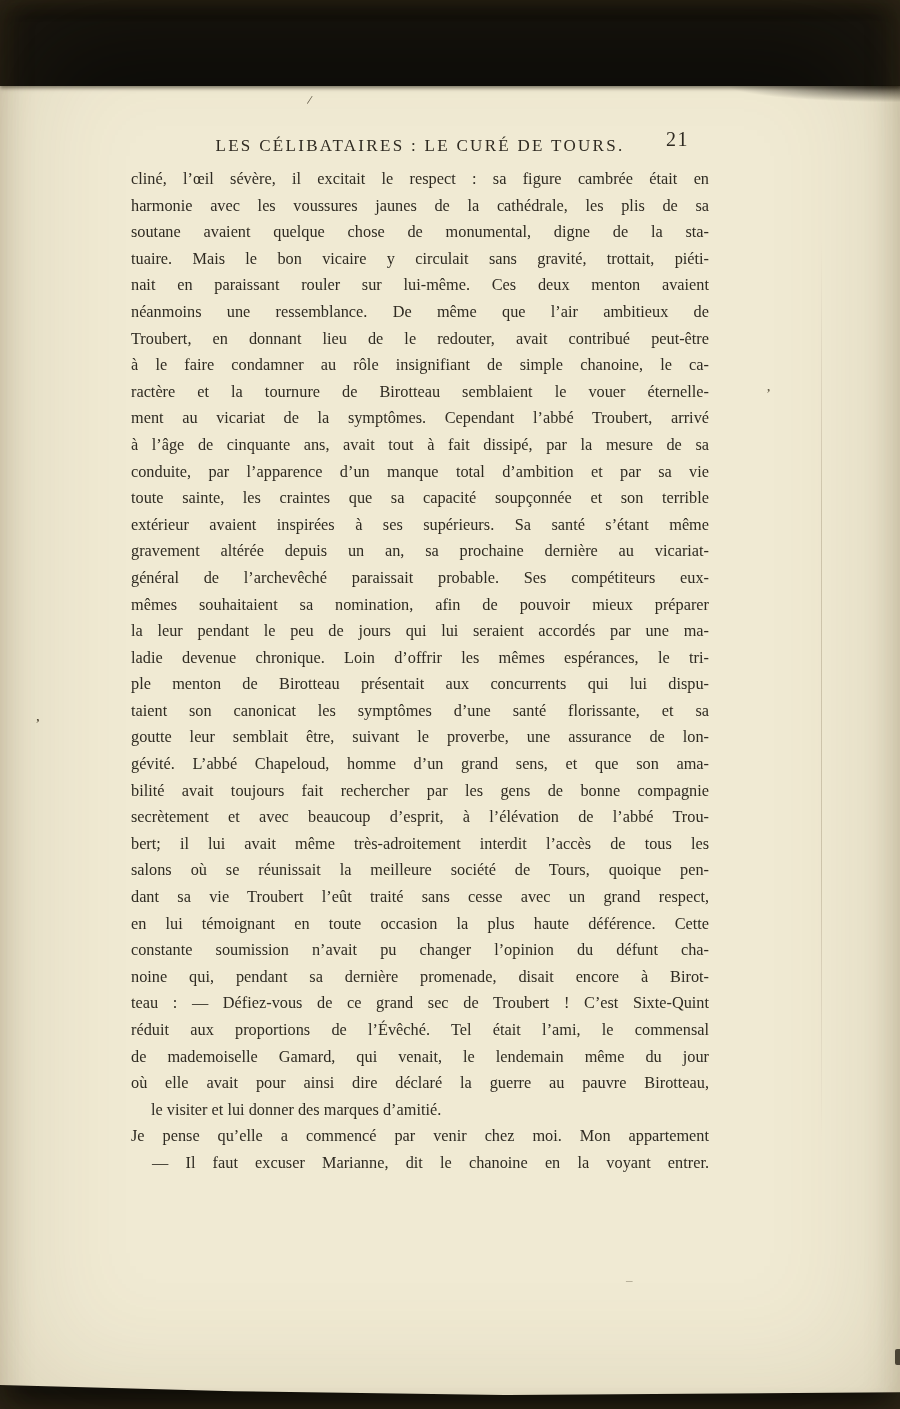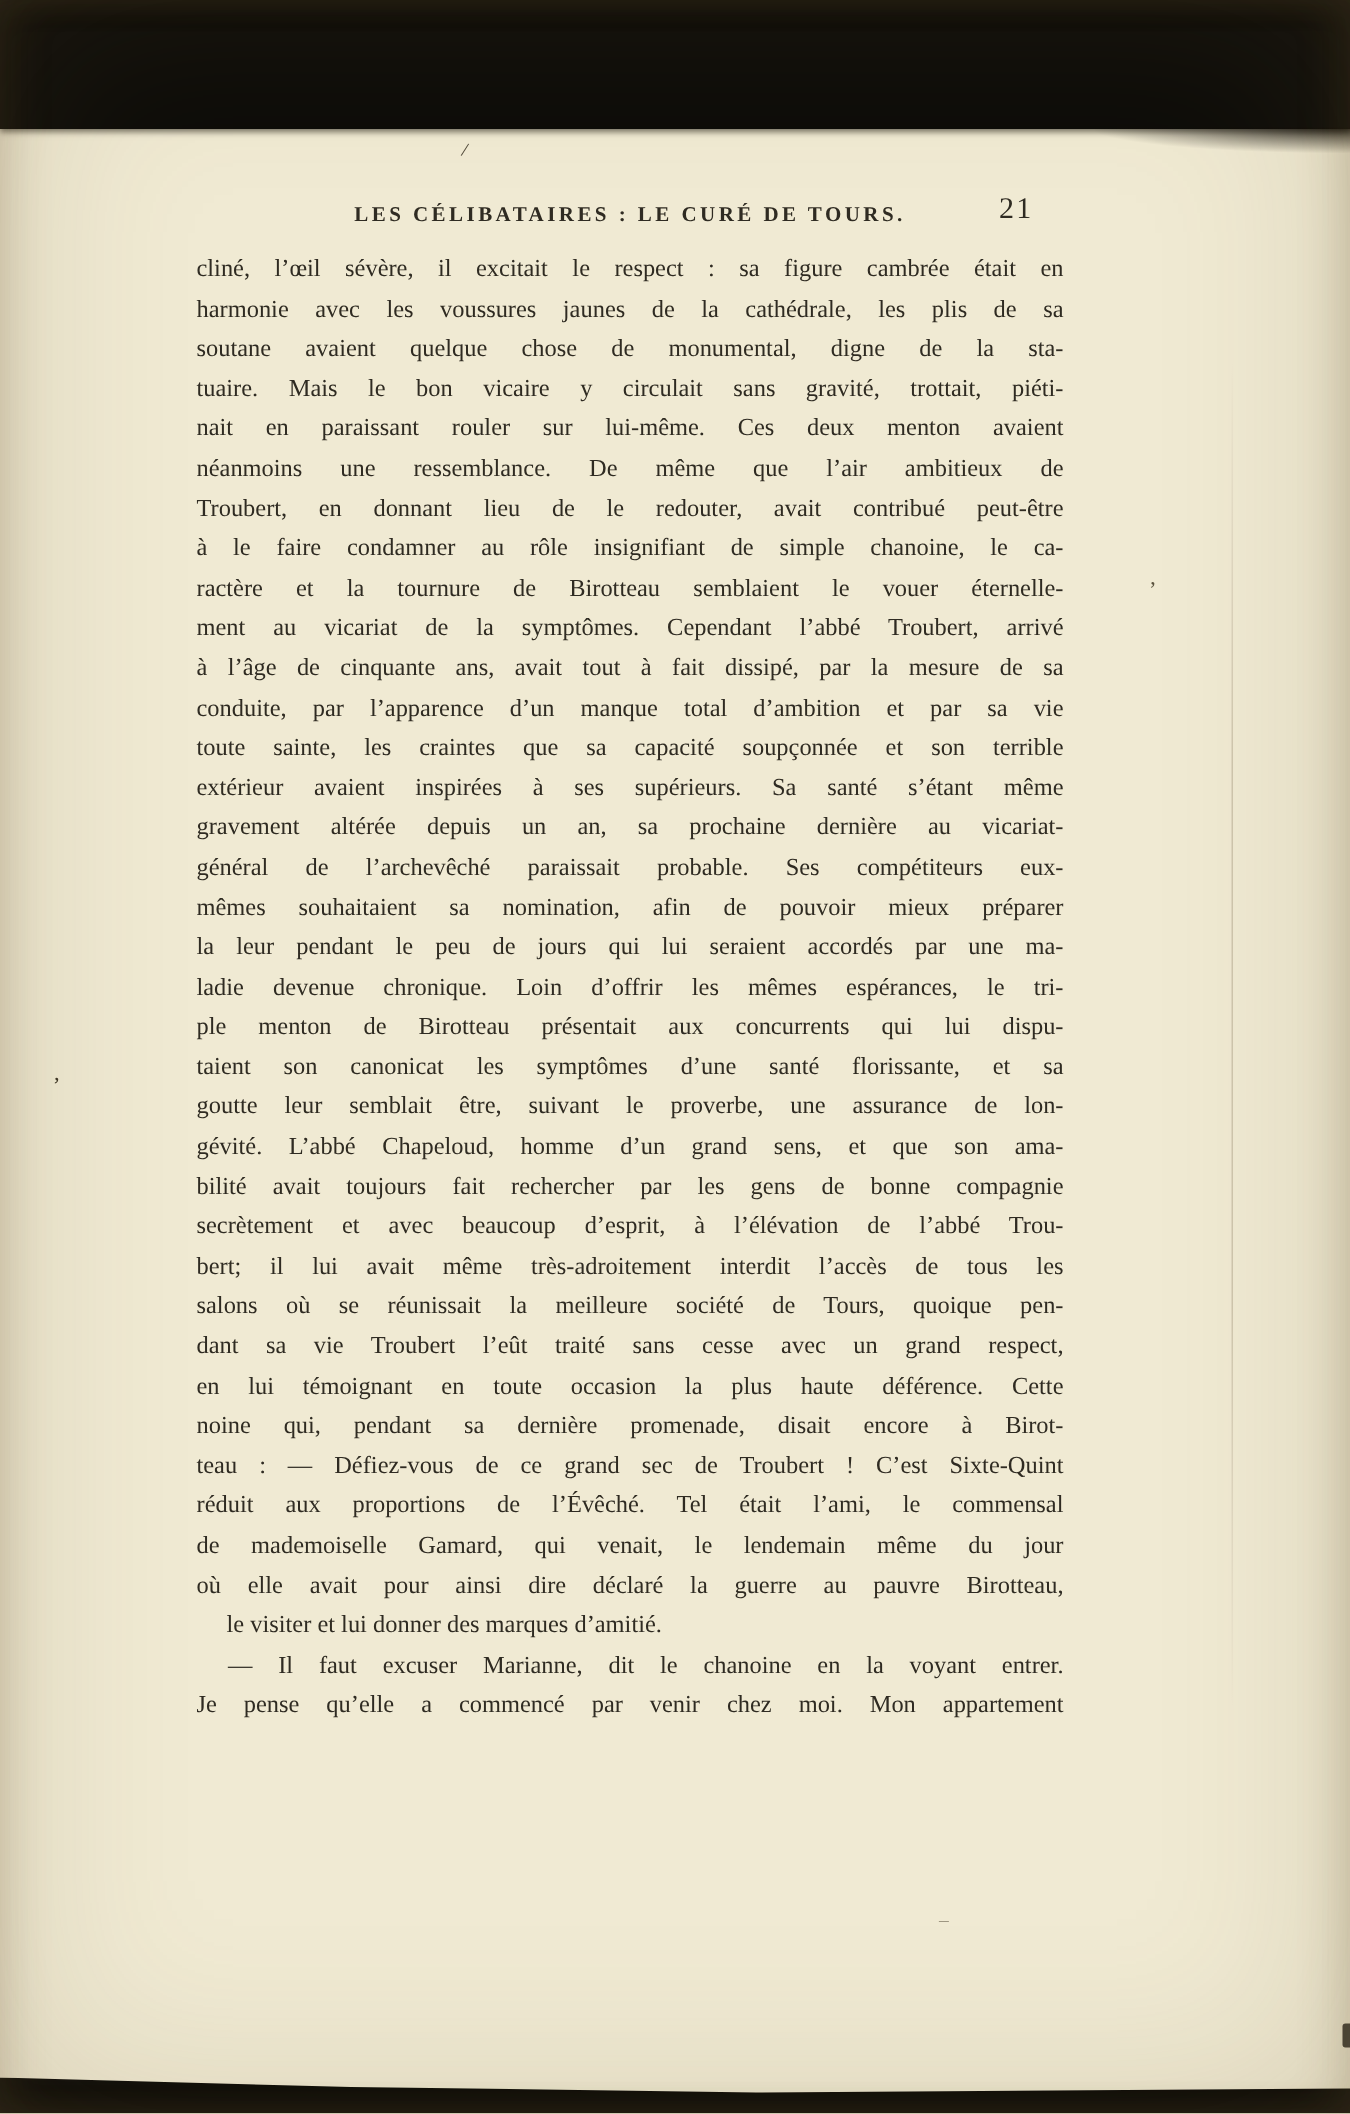--- a/index.html
+++ b/index.html
@@ -47,21 +47,21 @@
     pointer-events:none;
   }
 
   
   .header {
     position:absolute; top:131px; left:131px; width:578px; height:26px;
     color: var(--ink, #2f2b22);
   }
   .running-title {
     display:block; text-align:center;
-    font-size:14px; font-weight:bold; letter-spacing:2.3px;
+    font-size:17px; font-weight:normal; letter-spacing:2.3px;
     padding-top:5px; white-space:nowrap;
   }
   .page-number {
     position:absolute; right:20px; top:-3px;
     font-size:20px; letter-spacing:1.5px;
   }
 
   
   .body-text {
     position:absolute; top:166px; left:131px; width:578px;
@@ -116,28 +116,29 @@
       <div class="line">ple menton de Birotteau présentait aux concurrents qui lui dispu-</div>
       <div class="line">taient son canonicat les symptômes d’une santé florissante, et sa</div>
       <div class="line">goutte leur semblait être, suivant le proverbe, une assurance de lon-</div>
       <div class="line">gévité. L’abbé Chapeloud, homme d’un grand sens, et que son ama-</div>
       <div class="line">bilité avait toujours fait rechercher par les gens de bonne compagnie</div>
       <div class="line">secrètement et avec beaucoup d’esprit, à l’élévation de l’abbé Trou-</div>
       <div class="line">bert; il lui avait même très-adroitement interdit l’accès de tous les</div>
       <div class="line">salons où se réunissait la meilleure société de Tours, quoique pen-</div>
       <div class="line">dant sa vie Troubert l’eût traité sans cesse avec un grand respect,</div>
       <div class="line">en lui témoignant en toute occasion la plus haute déférence. Cette</div>
+      <div class="line">constante soumission n’avait pu changer l’opinion du défunt cha-</div>
       <div class="line">noine qui, pendant sa dernière promenade, disait encore à Birot-</div>
       <div class="line">teau : — Défiez-vous de ce grand sec de Troubert ! C’est Sixte-Quint</div>
       <div class="line">réduit aux proportions de l’Évêché. Tel était l’ami, le commensal</div>
       <div class="line">de mademoiselle Gamard, qui venait, le lendemain même du jour</div>
       <div class="line">où elle avait pour ainsi dire déclaré la guerre au pauvre Birotteau,</div>
       <div class="line flush-left">le visiter et lui donner des marques d’amitié.</div>
+      <div class="line">Je pense qu’elle a commencé par venir chez moi. Mon appartement</div>
       <div class="line indent">— Il faut excuser Marianne, dit le chanoine en la voyant entrer.</div>
-      <div class="line">Je pense qu’elle a commencé par venir chez moi. Mon appartement</div>
     </div>
 
   <span class="speck slash">/</span>
   <span class="speck apos">’</span>
   <span class="speck comma">,</span>
   <span class="speck dash">–</span>
 
   <div class="crease"></div>
   <div class="edge-tick"></div>
   <div class="bar-bottom"></div>

